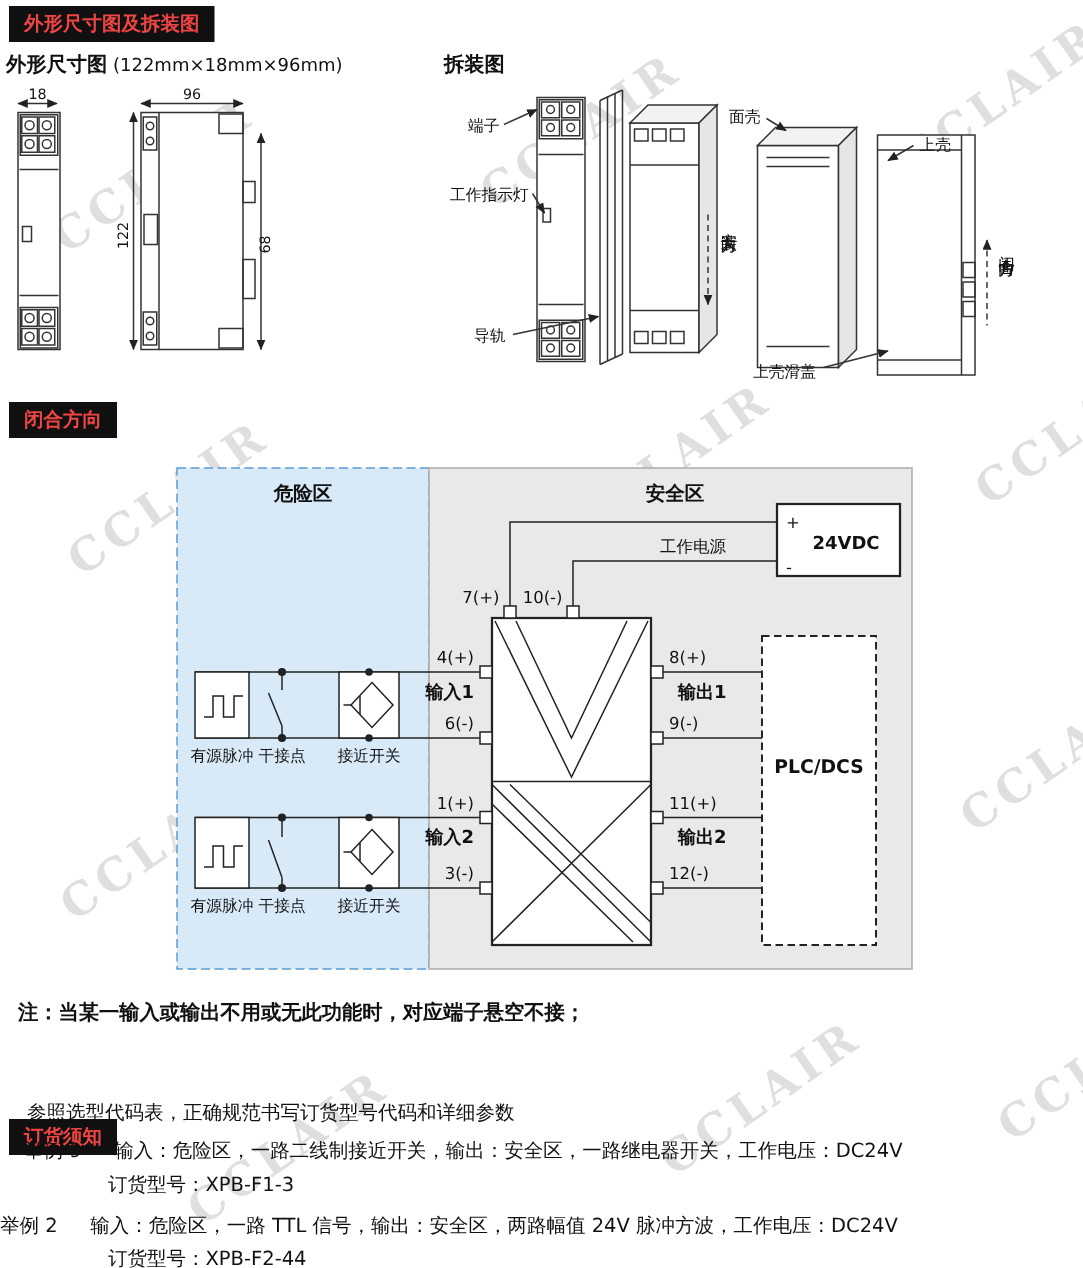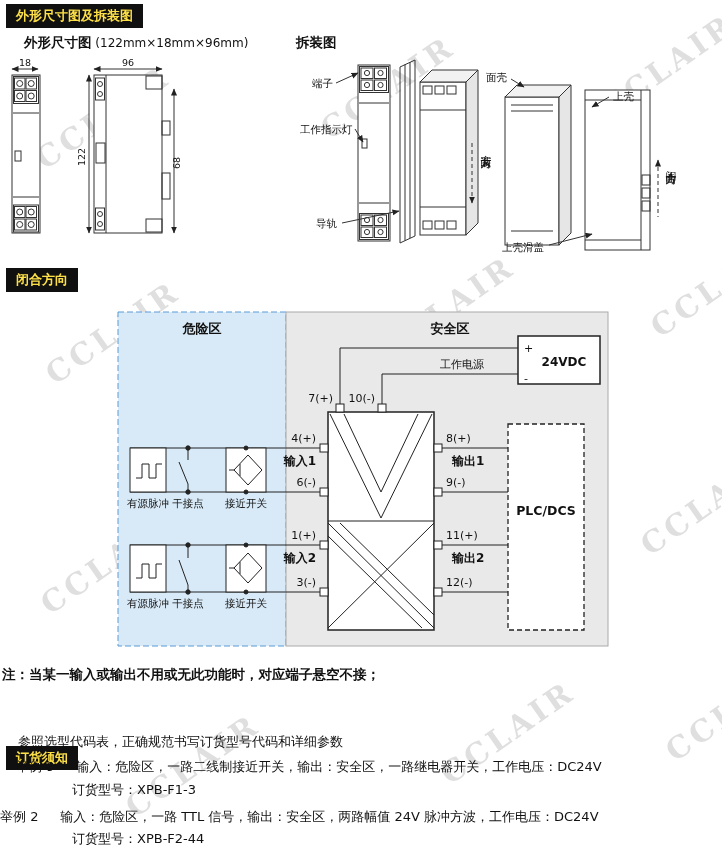--- a/index.html
+++ b/index.html
@@ -1,19 +1,19 @@
 <!DOCTYPE html>
 <html><head>
 <meta charset="utf-8">
 <style>
   *{box-sizing:border-box;margin:0;padding:0}
   html,body{width:722px;height:845px}
   body{position:relative;background:#fff;font-family:"DejaVu Sans","Liberation Sans",sans-serif;color:#111;overflow:hidden}
   .abs{position:absolute}
-  .secbar{position:absolute;background:#101010;color:#fde047;font-size:13px;font-weight:bold;padding:3px 10px;white-space:nowrap}
+  .secbar{position:absolute;background:#101010;color:#ef4444;font-size:13px;font-weight:bold;padding:3px 10px;white-space:nowrap}
   .subtitle{position:absolute;font-size:12px;white-space:nowrap}
   .subtitle .t{font-size:13.5px;font-weight:bold}
   .txt{position:absolute;font-size:13px;white-space:nowrap}
   .note{position:absolute;font-size:13.5px;font-weight:bold;white-space:nowrap}
   .exlabel{display:inline-block;width:56px}
   .vtext{position:absolute;writing-mode:vertical-rl;text-orientation:upright;font-size:11px;letter-spacing:1px}
   .wm{position:absolute;transform:rotate(-35deg);font-size:30px;font-weight:bold;letter-spacing:4px;
       color:rgba(140,140,140,0.28);font-family:"DejaVu Serif","Liberation Serif",serif;pointer-events:none;user-select:none}
   svg text{fill:#111;stroke:none;font-family:"DejaVu Sans","Liberation Sans",sans-serif;font-size:11px}
   svg .dim{font-size:9.5px}
@@ -38,21 +38,21 @@
   <span class="wm" style="left:640px;top:268px">CCLAIR</span>
   <span class="wm" style="left:30px;top:545px">CCLAIR</span>
   <span class="wm" style="left:340px;top:508px">CCLAIR</span>
   <span class="wm" style="left:630px;top:486px">CCLAIR</span>
   <span class="wm" style="left:115px;top:748px">CCLAIR</span>
   <span class="wm" style="left:430px;top:715px">CCLAIR</span>
   <span class="wm" style="left:655px;top:692px">CCLAIR</span>
 </div>
 
 <div class="secbar" style="left:6px;top:4px">外形尺寸图及拆装图</div>
-<div class="subtitle" style="left:24px;top:34px">
+<div class="subtitle" style="left:4px;top:34px">
   <span class="t">外形尺寸图</span>
   <span>(122mm×18mm×96mm)</span>
 </div>
 <div class="subtitle" style="left:296px;top:34px">
   <span class="t">拆装图</span>
 </div>
 
 <svg class="abs" style="left:6px;top:55px" width="710" height="208" viewBox="0 0 710 208">
   <defs>
     <marker id="m1" markerWidth="9" markerHeight="8" refX="6.5" refY="3" orient="auto-start-reverse" markerUnits="userSpaceOnUse">
@@ -309,21 +309,21 @@
   <text x="422" y="163" class="lblb">输出1</text>
   <text x="416" y="184">9(-)</text>
   <text x="416" y="237">11(+)</text>
   <text x="422" y="260" class="lblb">输出2</text>
   <text x="416" y="284">12(-)</text>
 
   <rect x="478" y="122" width="76" height="206" fill="#fff" stroke="#222" stroke-width="1.3" stroke-dasharray="5,3"></rect>
   <text x="516" y="213" text-anchor="middle" class="plcT">PLC/DCS</text>
 </svg>
 
-<div class="note" style="left:2px;top:666px">注：当某一输入或输出不用或无此功能时，对应端子悬空不接；</div>
+<div class="note" style="left:12px;top:666px">注：当某一输入或输出不用或无此功能时，对应端子悬空不接；</div>
 
 <div class="secbar" style="left:6px;top:746px">订货须知</div>
 <div class="txt" style="left:18px;top:733px">参照选型代码表，正确规范书写订货型号代码和详细参数</div>
 
 <div class="txt" style="left:16px;top:758px">
   <span class="exlabel">举例 9</span>
   <span>输入：危险区，一路二线制接近开关，输出：安全区，一路继电器开关，工作电压：DC24V</span>
 </div>
 <div class="txt" style="left:72px;top:781px">订货型号：XPB-F1-3</div>
 

